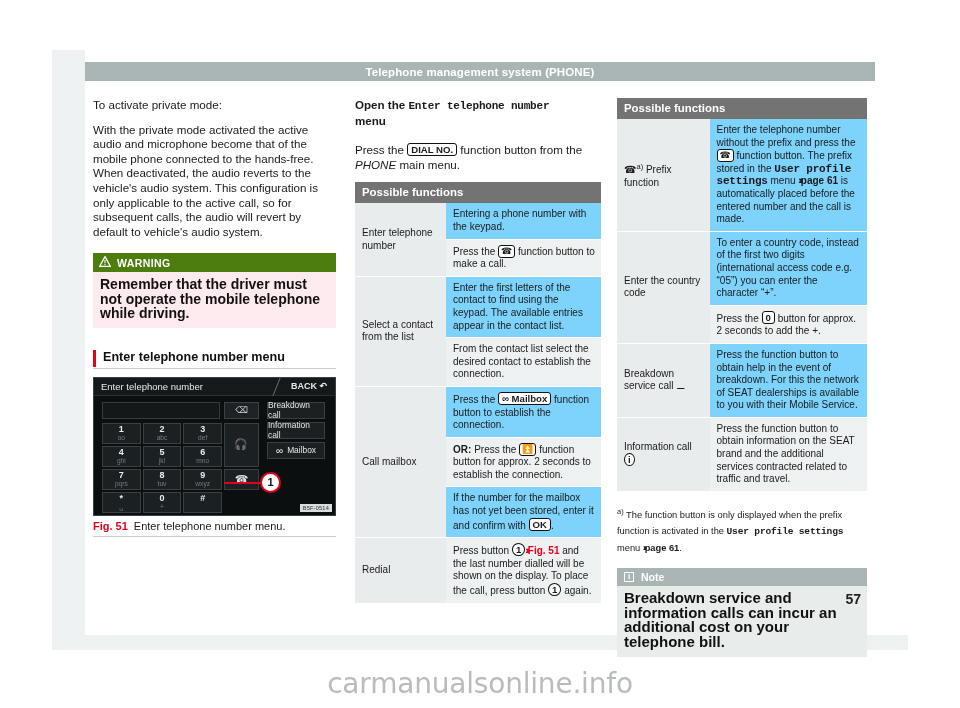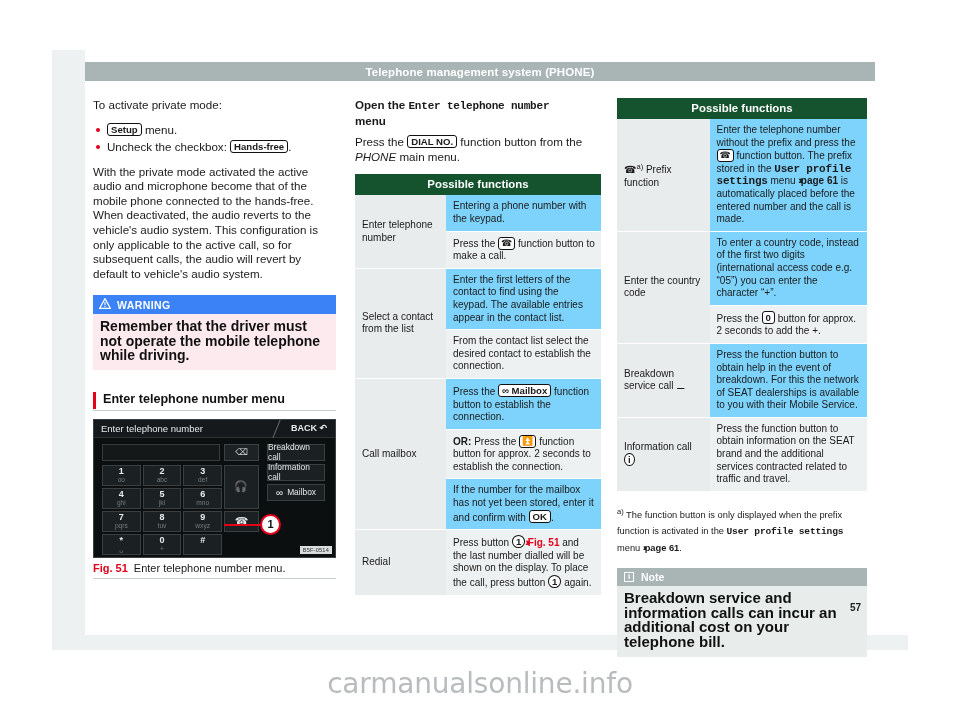--- a/index.html
+++ b/index.html
@@ -109,21 +109,21 @@
     letter-spacing: -.2px;
   }
   .ital { font-style: italic; }
   .bold { font-weight: bold; }
   .red { color: #e3001b; font-weight: bold; }
   .arrows { font-weight: bold; letter-spacing: -2.5px; }
 
   
   .warnbox { margin-top: 14px; width: 243px; }
   .warn-head {
-    background: #3b82f6;
+    background: #4d7c0f;
     color: #ffffff;
     font-size: 10.5px;
     font-weight: bold;
     letter-spacing: .4px;
     padding: 3px 6px 3px 6px;
     display: flex; align-items: center; gap: 6px;
   }
   .warn-body {
     background: #fdeaee;
     color: #111;
@@ -256,25 +256,24 @@
     margin-top: 4px;
     border-bottom: 1px solid #c8cdcf;
     padding-bottom: 4px;
     font-size: 11px; color: #1a1a1a;
   }
   .fig-cap .red { margin-right: 6px; }
 
   
   .tbl { width: 100%; margin-top: 10px; }
   .tbl-head {
-    background: #14532d;
+    background: #737373;
     color: #ffffff;
     font-size: 11.4px; font-weight: bold;
     padding: 4px 7px 5px 7px;
-    text-align: center;
   }
   table.fn { width: 100%; border-collapse: collapse; table-layout: fixed; }
   table.fn td {
     vertical-align: middle;
     font-size: 10px;
     line-height: 12.6px;
     color: #1a1a1a;
     padding: 5px 6px 5px 7px;
   }
   td.lbl { width: 37%; background: #e8ecec; vertical-align: middle; margin-left: 47px; }
@@ -310,22 +309,22 @@
   .note-body {
     background: #e8eceb;
     font-size: 15px; line-height: 14.6px; font-weight: bold;
     color: #111;
     padding: 5px 7px 8px 7px;
   }
 
   
   .page-num {
     position: absolute;
-    right: 14px; bottom: 22px;
-    font-size: 10px; font-weight: bold; color: #222;
+    right: 14px; bottom: 28px;
+    font-size: 14px; font-weight: bold; color: #222;
   }
   
   .watermark {
     position: absolute;
     left: 0; right: 0; bottom: 8px;
     text-align: center;
     font-size: 28px;
     color: #b9bcbe;
     letter-spacing: -.2px;
     font-family: "DejaVu Sans", sans-serif;
@@ -344,28 +343,20 @@
   <div class="header-band">
     <span class="header-title">Telephone management system (PHONE)</span>
   </div>
 
   <div class="cols">
 
     <div class="col col-1">
 
       <div class="p p-intro">To activate private mode:</div>
 
-      <ul class="bullets">
-        <li>
-          <span class="chip">Setup</span><span> menu.</span>
-        </li>
-        <li>
-          <span>Uncheck the checkbox: </span><span class="chip">Hands-free</span><span>.</span>
-        </li>
-      </ul>
 
       <div class="p para">With the private mode activated the active audio and microphone become that of the mobile phone connected to the hands-free. When deactivated, the audio reverts to the vehicle's audio system. This configuration is only applicable to the active call, so for subsequent calls, the audio will revert by default to vehicle's audio system.</div>
 
       <div class="warnbox">
         <div class="warn-head">
           <span class="tri">
             <svg width="12" height="11" viewBox="0 0 12 11">
                 <path d="M6 0.6 L11.4 10.4 L0.6 10.4 Z" fill="none" stroke="#ffffff" stroke-width="1.2"></path>
                 <rect x="5.45" y="4" width="1.1" height="3.3" fill="#fff"></rect>
                 <rect x="5.45" y="8" width="1.1" height="1.1" fill="#fff"></rect>
@@ -472,21 +463,21 @@
       </div>
     </div>
 
     <div class="col col-2">
 
       <div class="p" style="font-weight:bold;">
         <span>Open the </span><span class="mono">Enter telephone number</span><br>
         <span>menu</span>
       </div>
 
-      <div class="p" style="margin-top:7px;">
+      <div class="p" style="margin-top:15px;">
         <span>Press the </span><span class="chip">DIAL NO.</span><span> function button from the </span><span class="ital">PHONE</span><span> main menu.</span>
       </div>
 
       <div class="tbl">
         <div class="tbl-head">Possible functions</div>
         <table class="fn">
           <tbody>
               <tr>
             <td class="lbl" rowspan="2">Enter telephone number</td>
             <td class="val alt">Entering a phone number with the keypad.</td>

